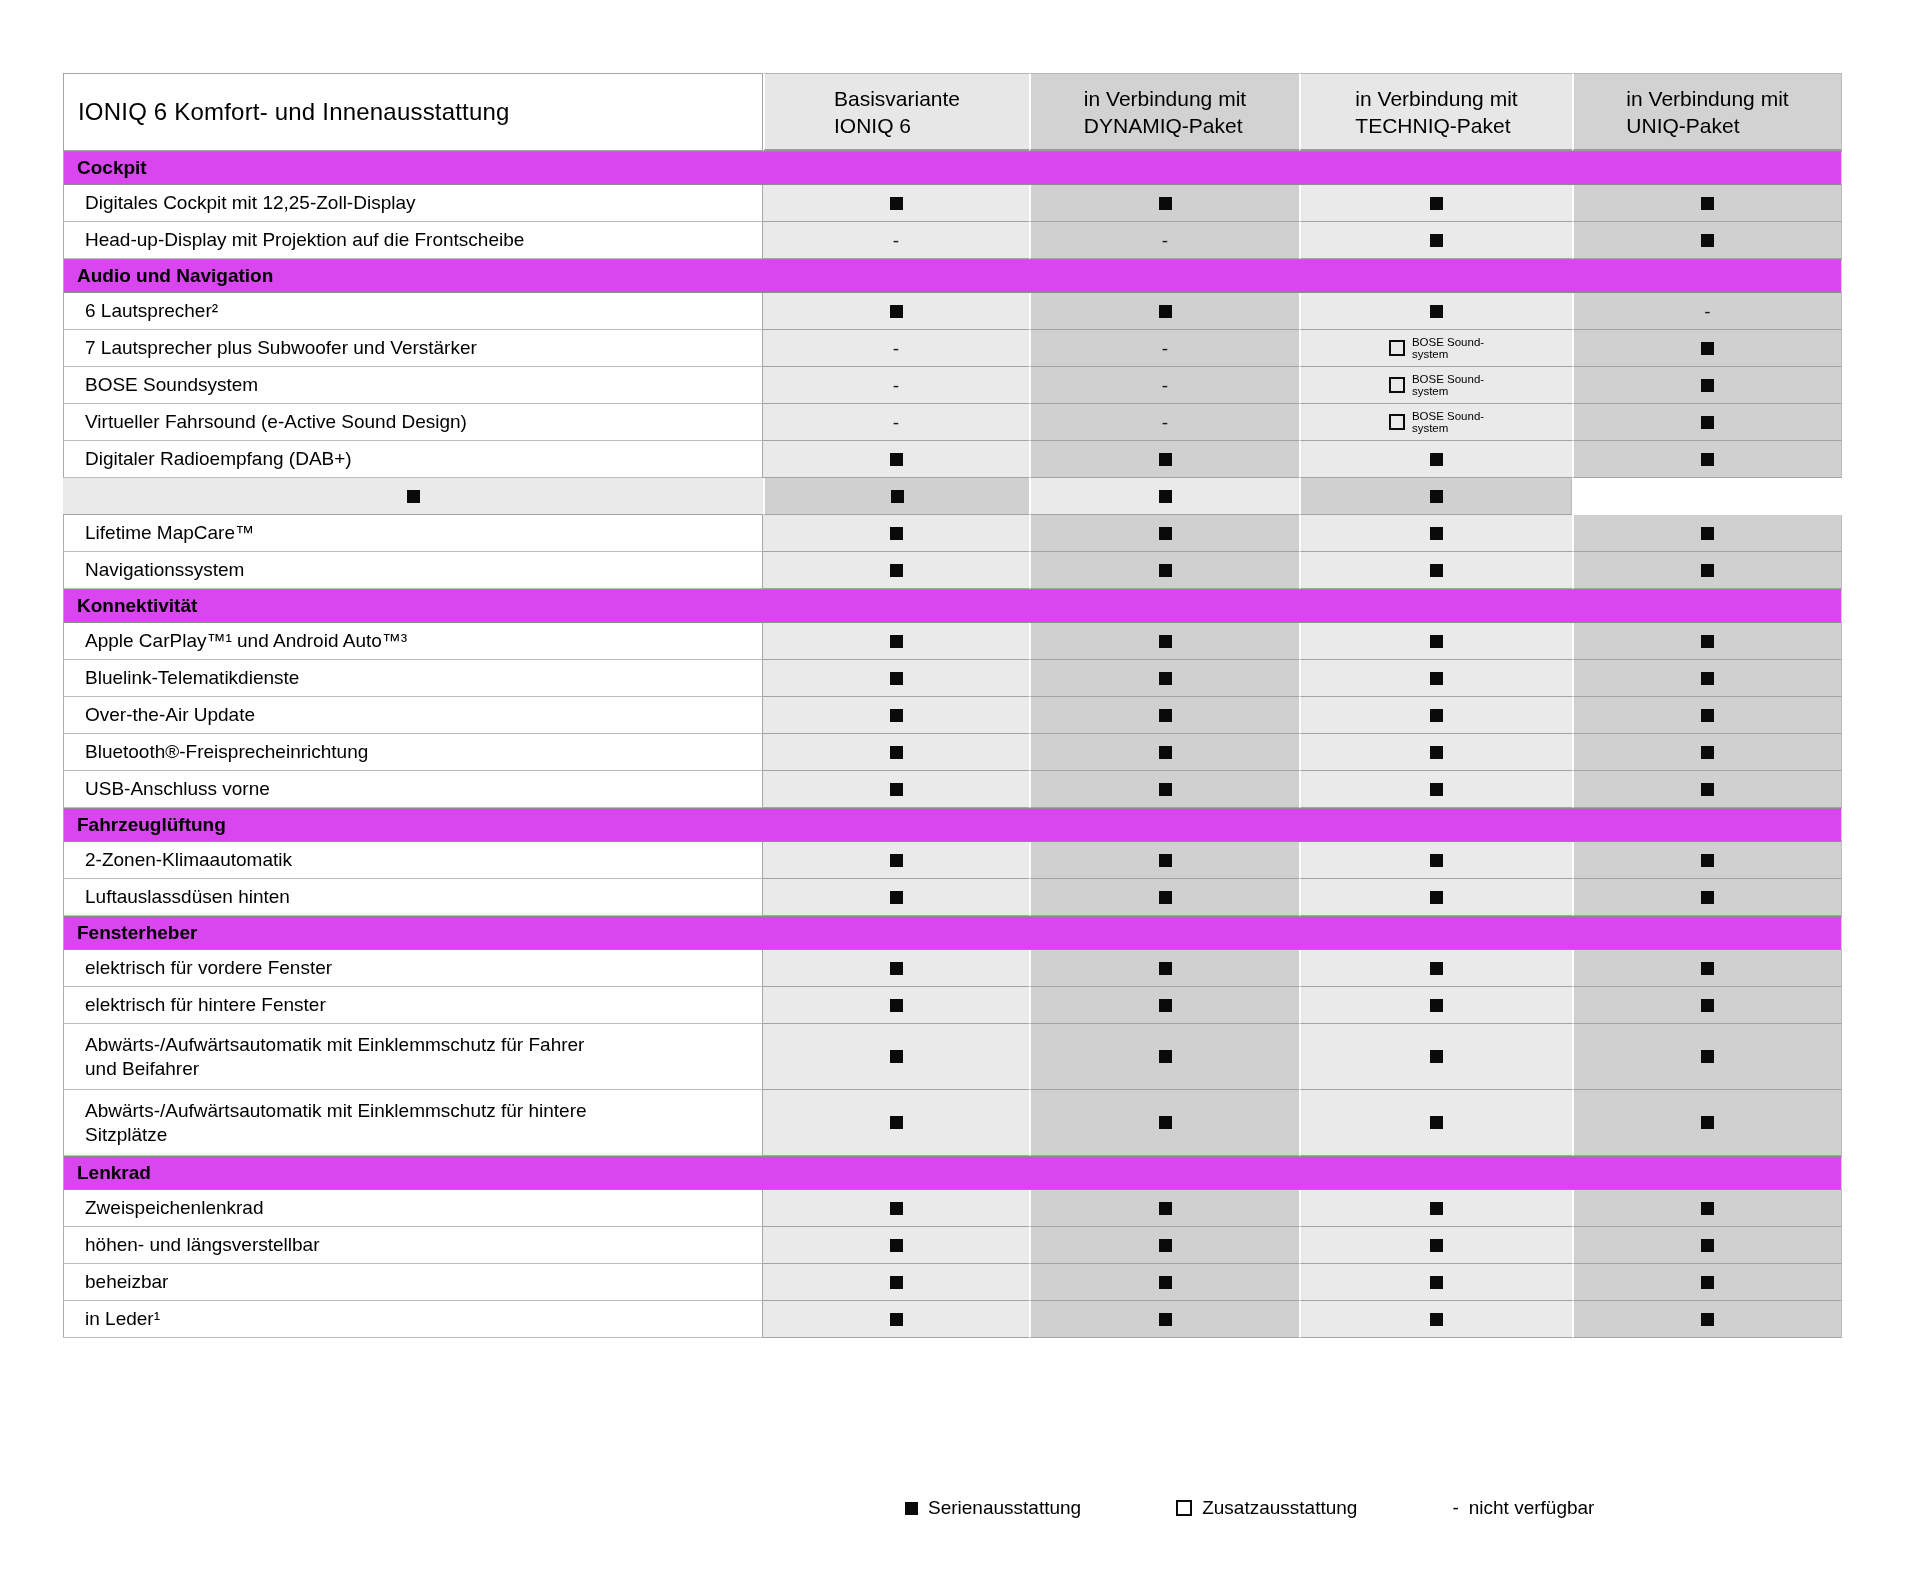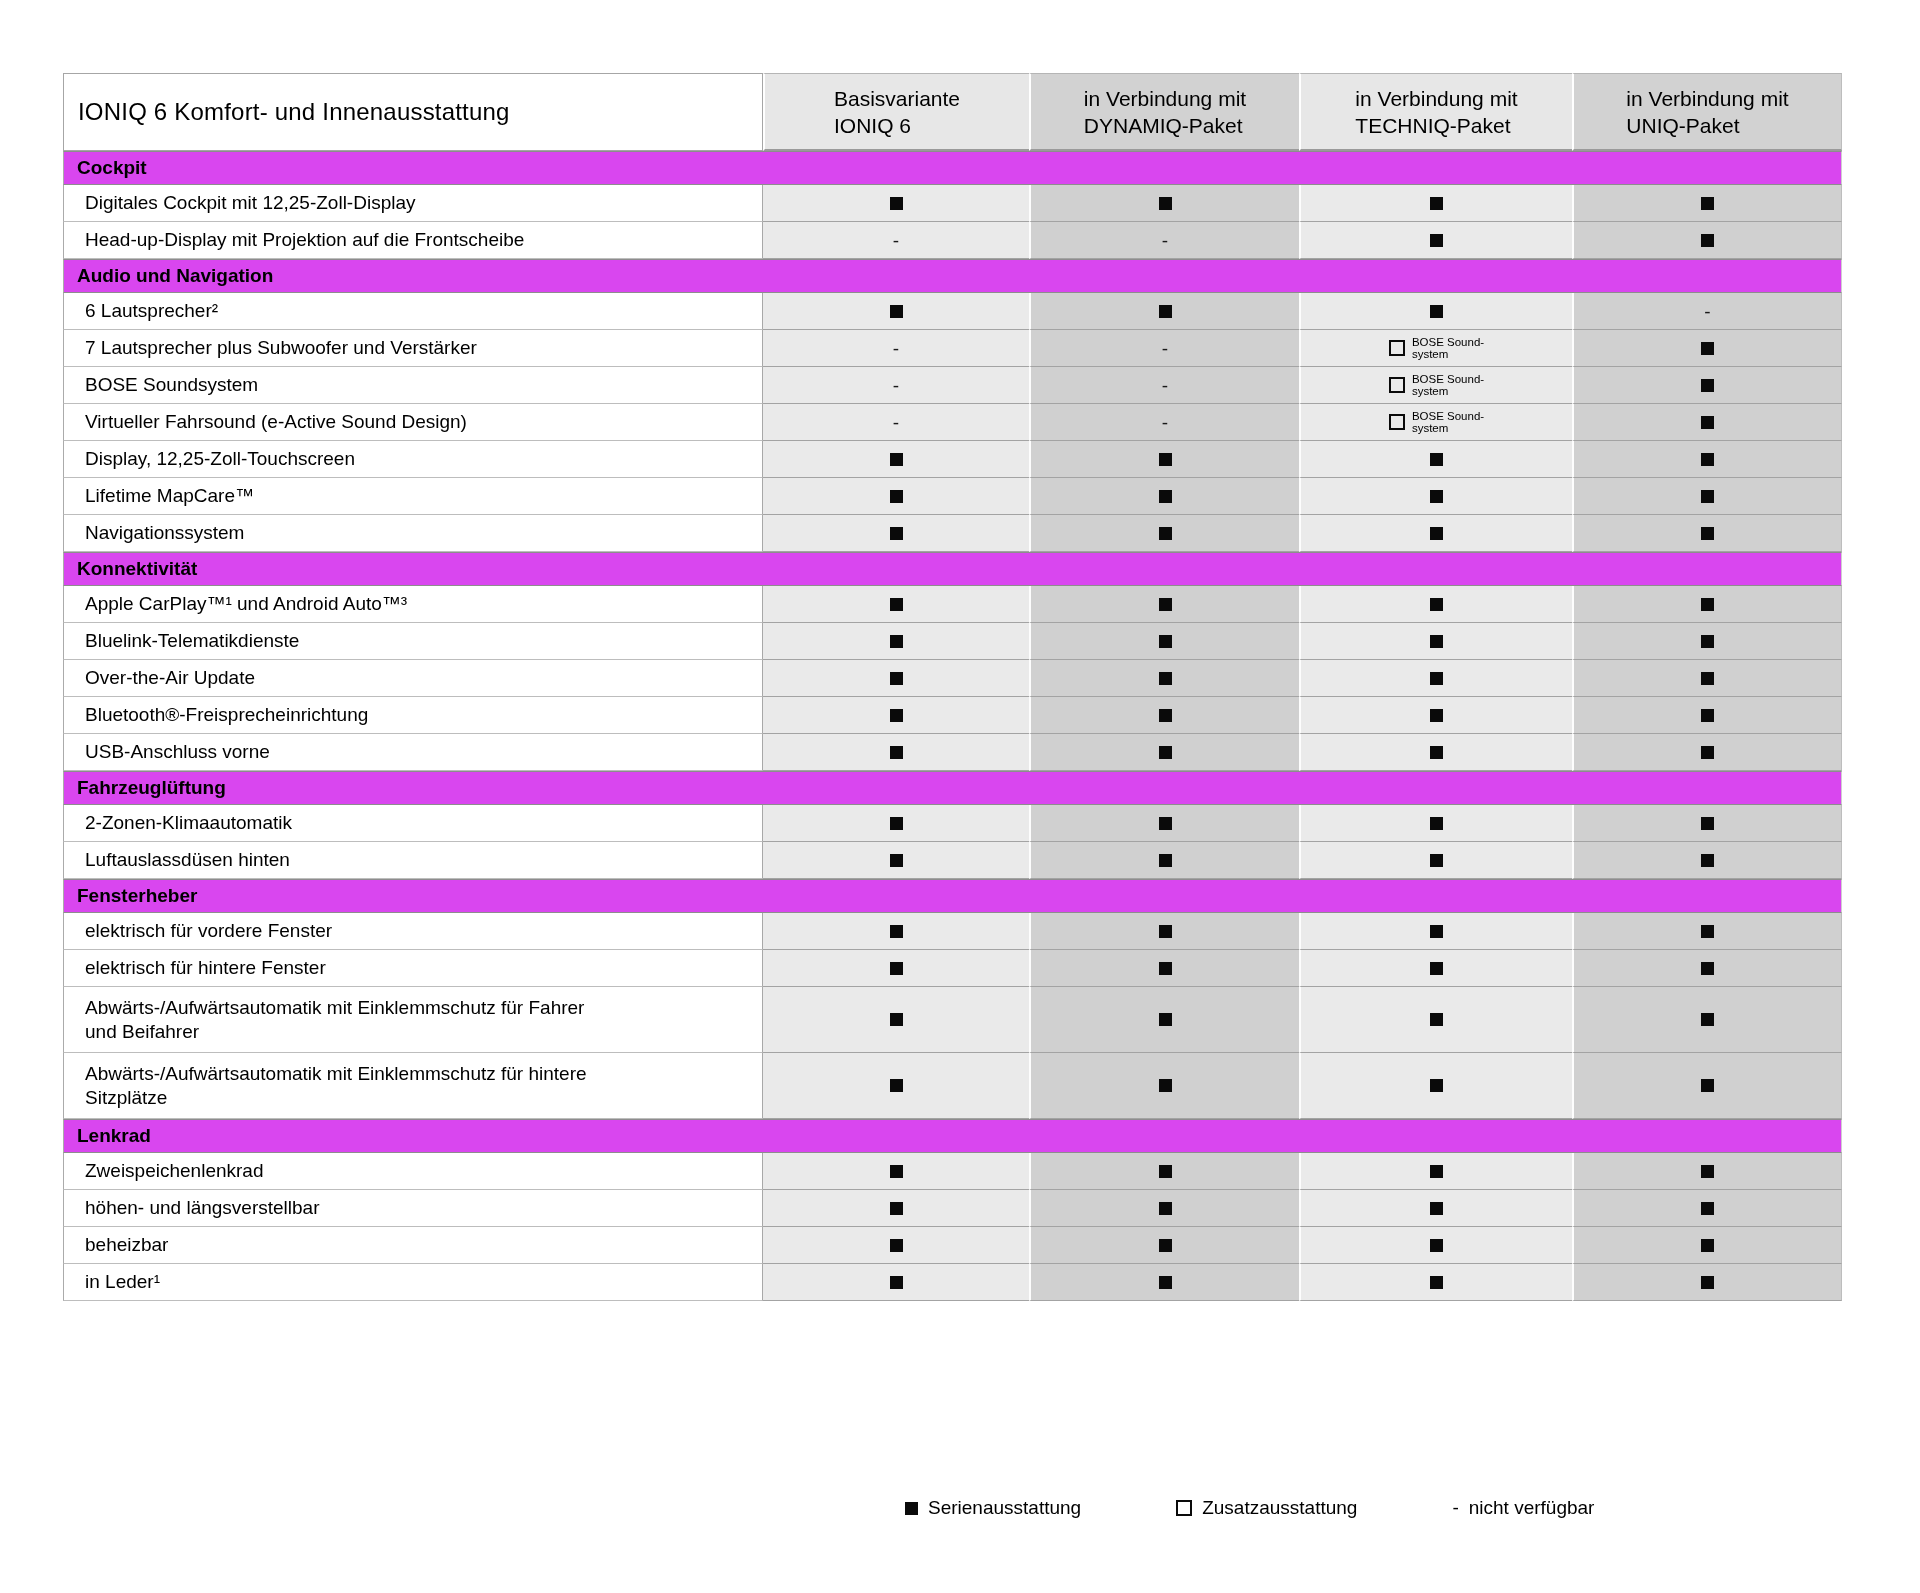--- a/index.html
+++ b/index.html
@@ -256,21 +256,35 @@
             <span class="sq-open"></span>
             <span class="opt-label">BOSE Sound-
 system</span>
           </span>
         </div>
         <div class="value-cell last" style="background: rgb(208, 208, 208);">
           <span class="sq-filled" style="background: rgb(10, 10, 10);"></span>
         </div>
       </div>
       <div class="grid-row data-row">
-        <div class="label-cell">Display, 12,25-Zoll-Touchscreen</div>
+        <div class="label-cell">Digitaler Radioempfang (DAB+)</div>
+        <div class="value-cell first" style="background: rgb(234, 234, 234);">
+          <span class="sq-filled" style="background: rgb(10, 10, 10);"></span>
+        </div>
+        <div class="value-cell" style="background: rgb(208, 208, 208);">
+          <span class="sq-filled" style="background: rgb(10, 10, 10);"></span>
+        </div>
+        <div class="value-cell" style="background: rgb(234, 234, 234);">
+          <span class="sq-filled" style="background: rgb(10, 10, 10);"></span>
+        </div>
+        <div class="value-cell last" style="background: rgb(208, 208, 208);">
+          <span class="sq-filled" style="background: rgb(10, 10, 10);"></span>
+        </div>
+      </div>
+      <div class="grid-row data-row">
         <div class="value-cell first" style="background: rgb(234, 234, 234);">
           <span class="sq-filled" style="background: rgb(10, 10, 10);"></span>
         </div>
         <div class="value-cell" style="background: rgb(208, 208, 208);">
           <span class="sq-filled" style="background: rgb(10, 10, 10);"></span>
         </div>
         <div class="value-cell" style="background: rgb(234, 234, 234);">
           <span class="sq-filled" style="background: rgb(10, 10, 10);"></span>
         </div>
         <div class="value-cell last" style="background: rgb(208, 208, 208);">

